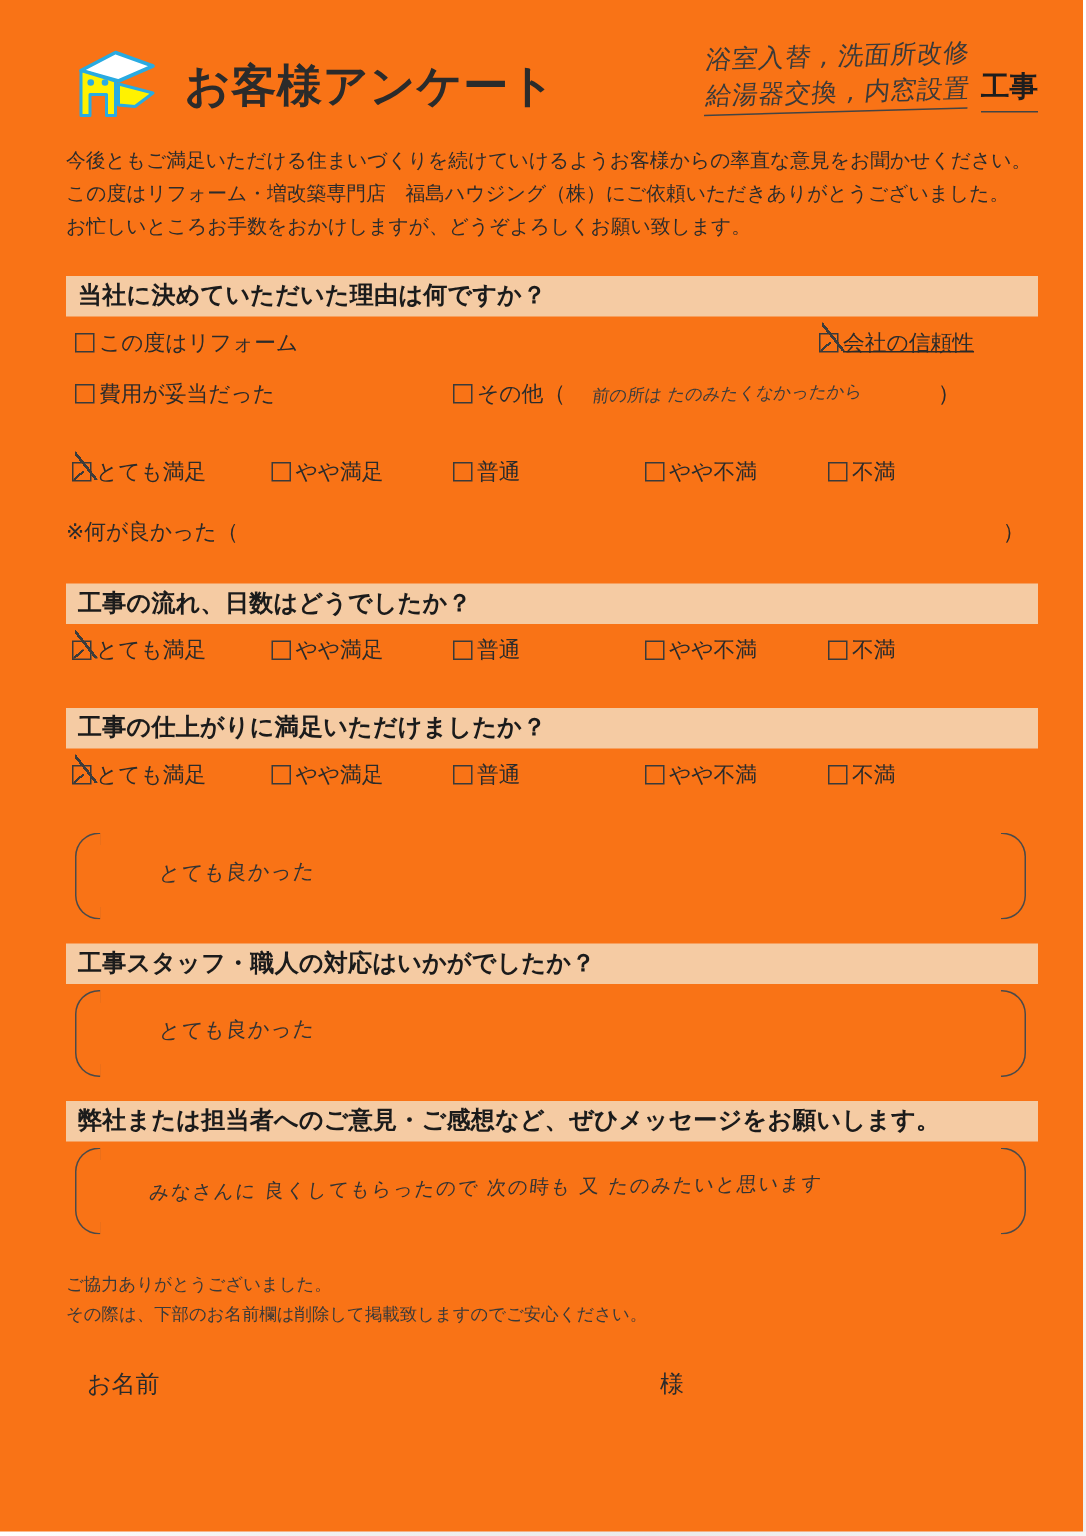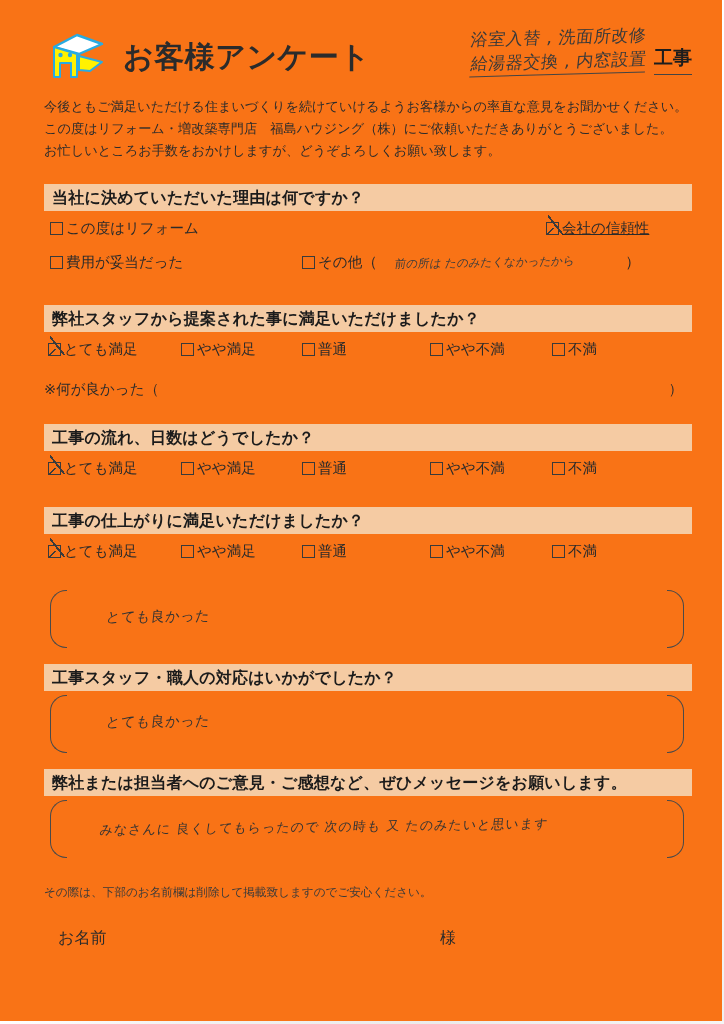--- a/index.html
+++ b/index.html
@@ -363,21 +363,20 @@
           <span class="paren-open">（</span>
           <span class="fill-space" style="width:248px;">
             <span class="hand-inline" style="left:18px;">前の所は たのみたくなかったから</span>
           </span>
           <span class="paren-close">）</span>
         </div>
       </div>
     </div>
 
     <div class="section">
-      <div class="qbar">弊社スタッフから提案された事に満足いただけましたか？</div>
 
       <div class="choices">
         <div class="choice" style="left:4px;">
           <span class="box checked"></span>
           <span>とても満足</span>
         </div>
         <div class="choice" style="left:137px;">
           <span class="box"></span>
           <span>やや満足</span>
         </div>
@@ -473,20 +472,21 @@
     <div class="section tight">
       <div class="qbar">弊社または担当者へのご意見・ご感想など、ぜひメッセージをお願いします。</div>
       <div class="answer-box">
         <span class="bracket left"></span>
         <span class="bracket right"></span>
         <span class="answer-text msg">みなさんに 良くしてもらったので 次の時も 又 たのみたいと思います</span>
       </div>
     </div>
 
     <div class="footer">
+      <div>ご協力ありがとうございました。</div>
       <div>その際は、下部のお名前欄は削除して掲載致しますのでご安心ください。</div>
     </div>
 
     <div class="name-row">
       <span class="name-label">お名前</span>
 
       <span class="name-suffix">様</span>
     </div>
 
   </div>

